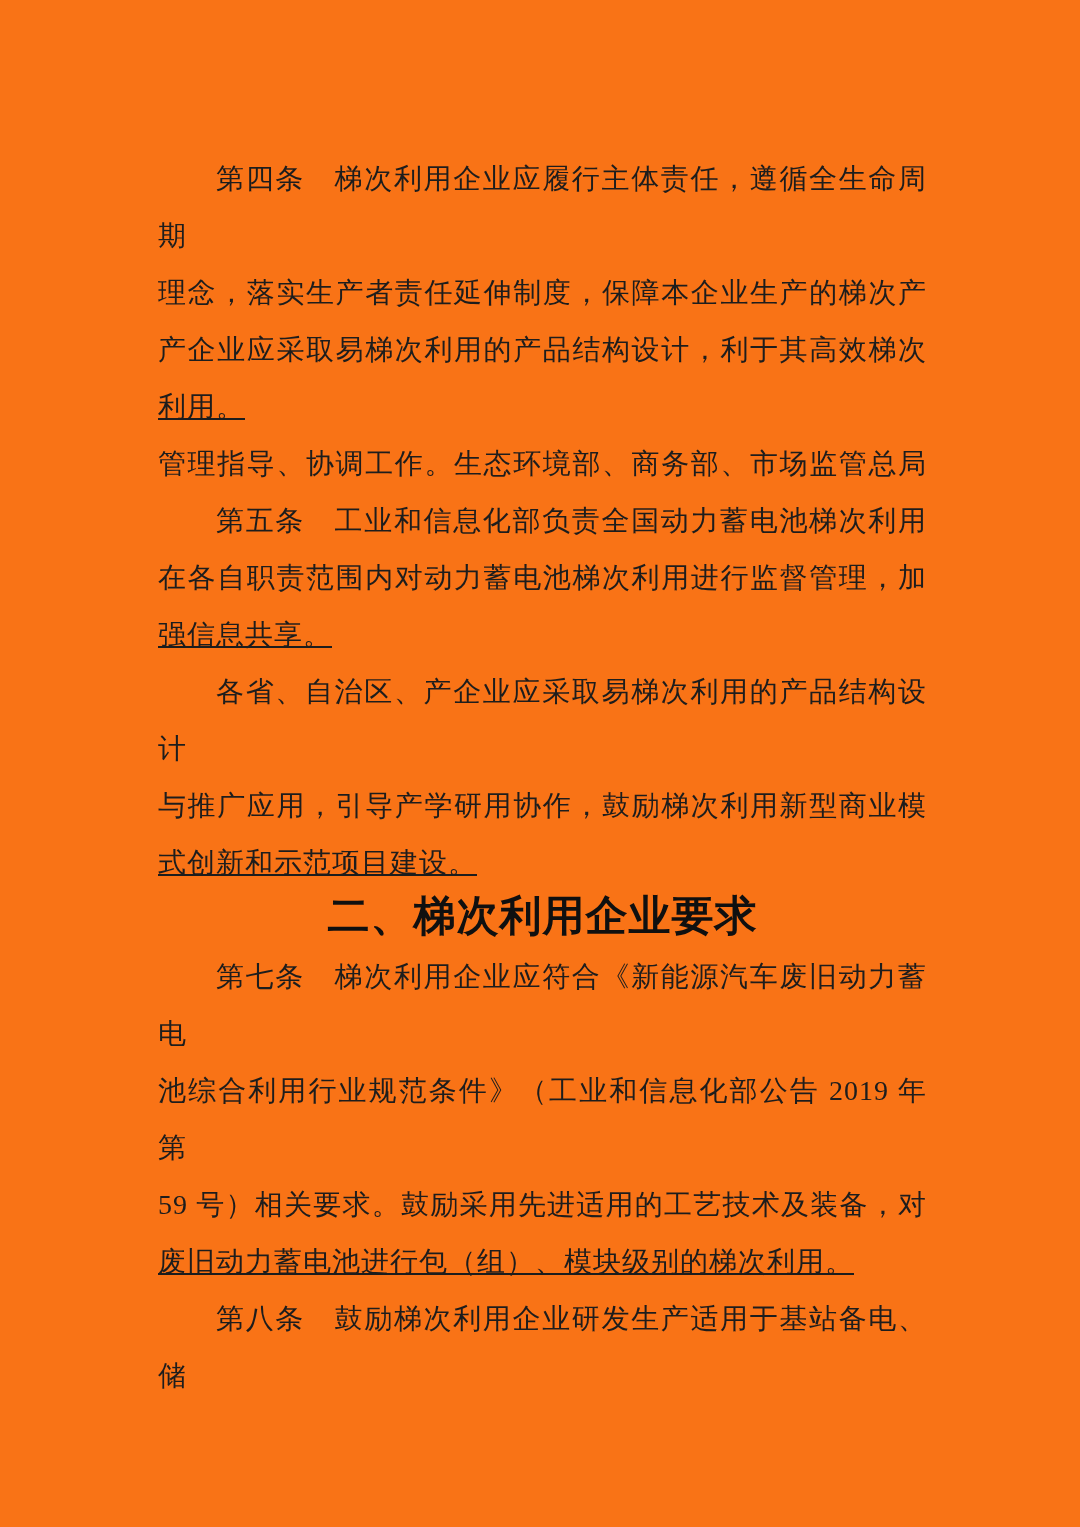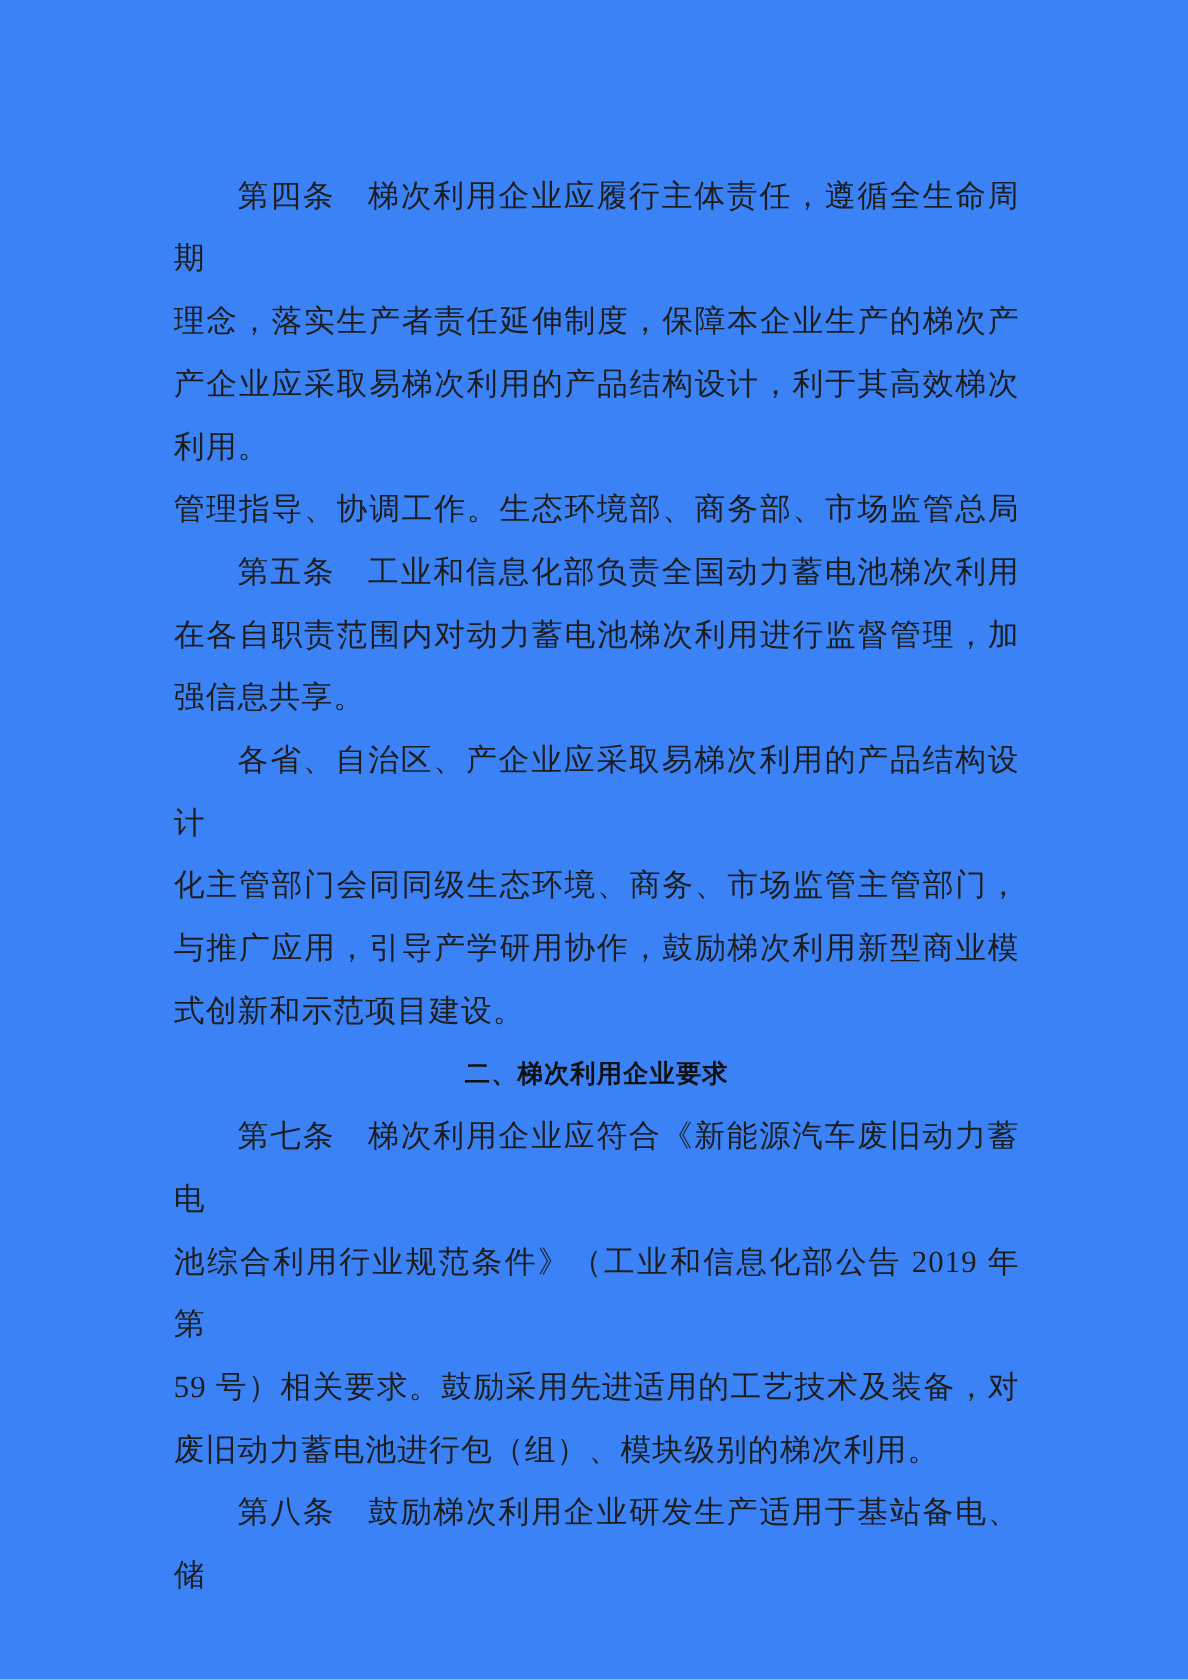--- a/index.html
+++ b/index.html
@@ -4,45 +4,46 @@
 <style>
   html, body {
     margin: 0;
     padding: 0;
     background: #ffffff;
   }
   .page {
     position: relative;
     width: 1080px;
     height: 1527px;
-    background: #3b82f6;
+    background: #f97316;
     box-sizing: border-box;
     padding: 150px 153px 0 158px;
     font-family: "Liberation Serif", serif;
     color: #1d1d1d;
     overflow: hidden;
   }
   .text-line {
     font-size: 28px;
     line-height: 57px;
     letter-spacing: 1px;
     text-align: justify;
     text-align-last: justify;
     white-space: normal;
   }
   .text-line.first {
     text-indent: 58px;
   }
   .text-line.end {
     text-align-last: left;
+    text-decoration: underline;
   }
   .section-heading {
-    font-family: Liberation Sans, sans-serif;
+    font-family: Liberation Mono, monospace;
     font-weight: 700;
-    font-size: 23px;
+    font-size: 42px;
     line-height: 57px;
     letter-spacing: 1px;
     text-align: center;
     text-align-last: center;
     color: #101010;
     margin: 0;
   }
 </style>
 </head>
 <body>
@@ -53,21 +54,20 @@
   <div class="text-line">理念，落实生产者责任延伸制度，保障本企业生产的梯次产</div>
   <div class="text-line">产企业应采取易梯次利用的产品结构设计，利于其高效梯次</div>
   <div class="text-line end">利用。</div>
 
   <div class="text-line">管理指导、协调工作。生态环境部、商务部、市场监管总局</div>
   <div class="text-line first">第五条　工业和信息化部负责全国动力蓄电池梯次利用</div>
   <div class="text-line">在各自职责范围内对动力蓄电池梯次利用进行监督管理，加</div>
   <div class="text-line end">强信息共享。</div>
 
   <div class="text-line first">各省、自治区、产企业应采取易梯次利用的产品结构设计</div>
-  <div class="text-line">化主管部门会同同级生态环境、商务、市场监管主管部门，</div>
 
   <div class="text-line">与推广应用，引导产学研用协作，鼓励梯次利用新型商业模</div>
   <div class="text-line end">式创新和示范项目建设。</div>
 
   <h2 class="section-heading">二、梯次利用企业要求</h2>
 
   <div class="text-line first">第七条　梯次利用企业应符合《新能源汽车废旧动力蓄电</div>
   <div class="text-line">池综合利用行业规范条件》（工业和信息化部公告 2019 年第</div>
   <div class="text-line">59 号）相关要求。鼓励采用先进适用的工艺技术及装备，对</div>
   <div class="text-line end">废旧动力蓄电池进行包（组）、模块级别的梯次利用。</div>

